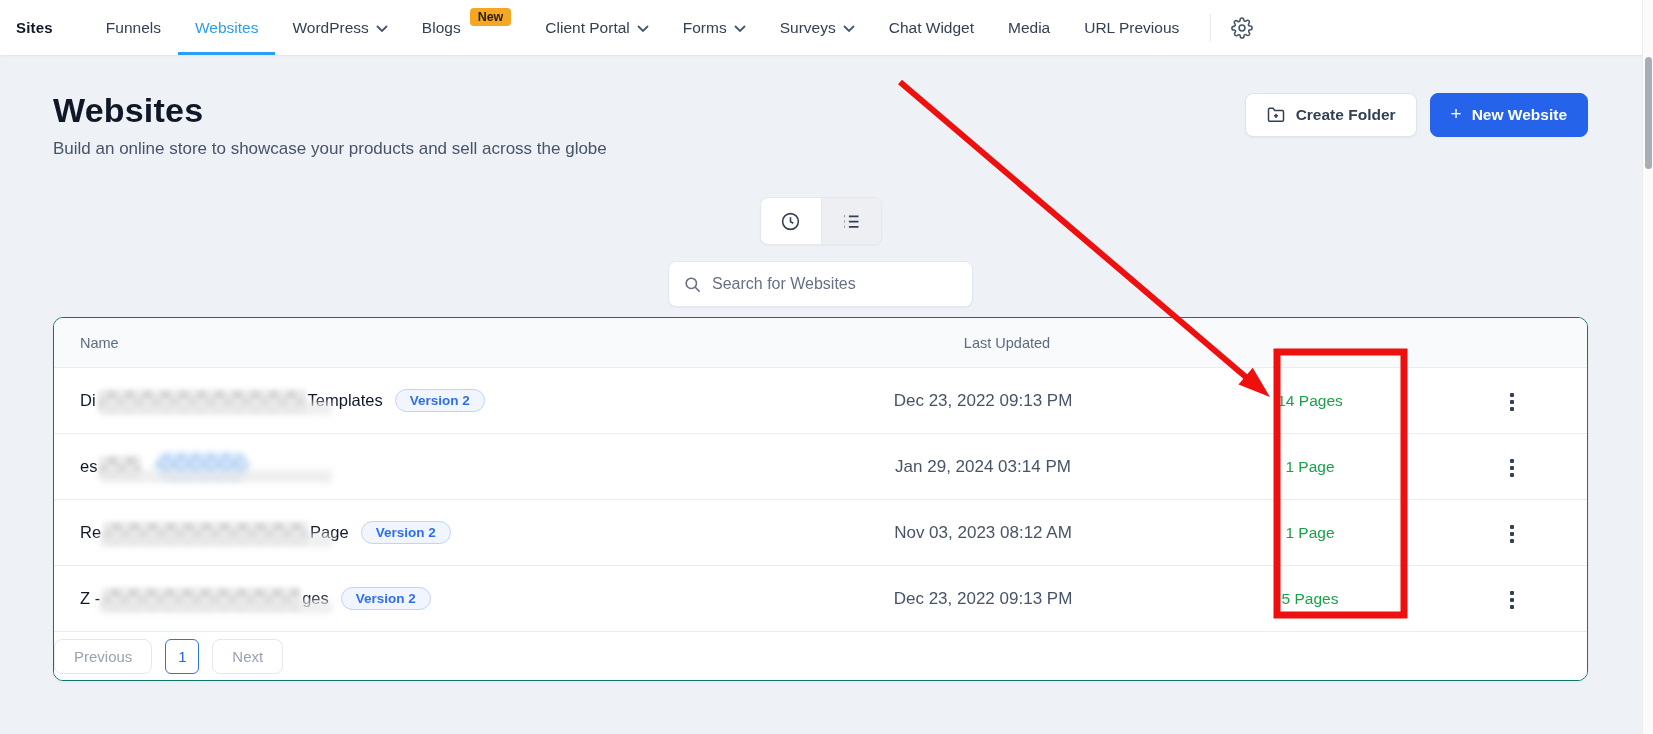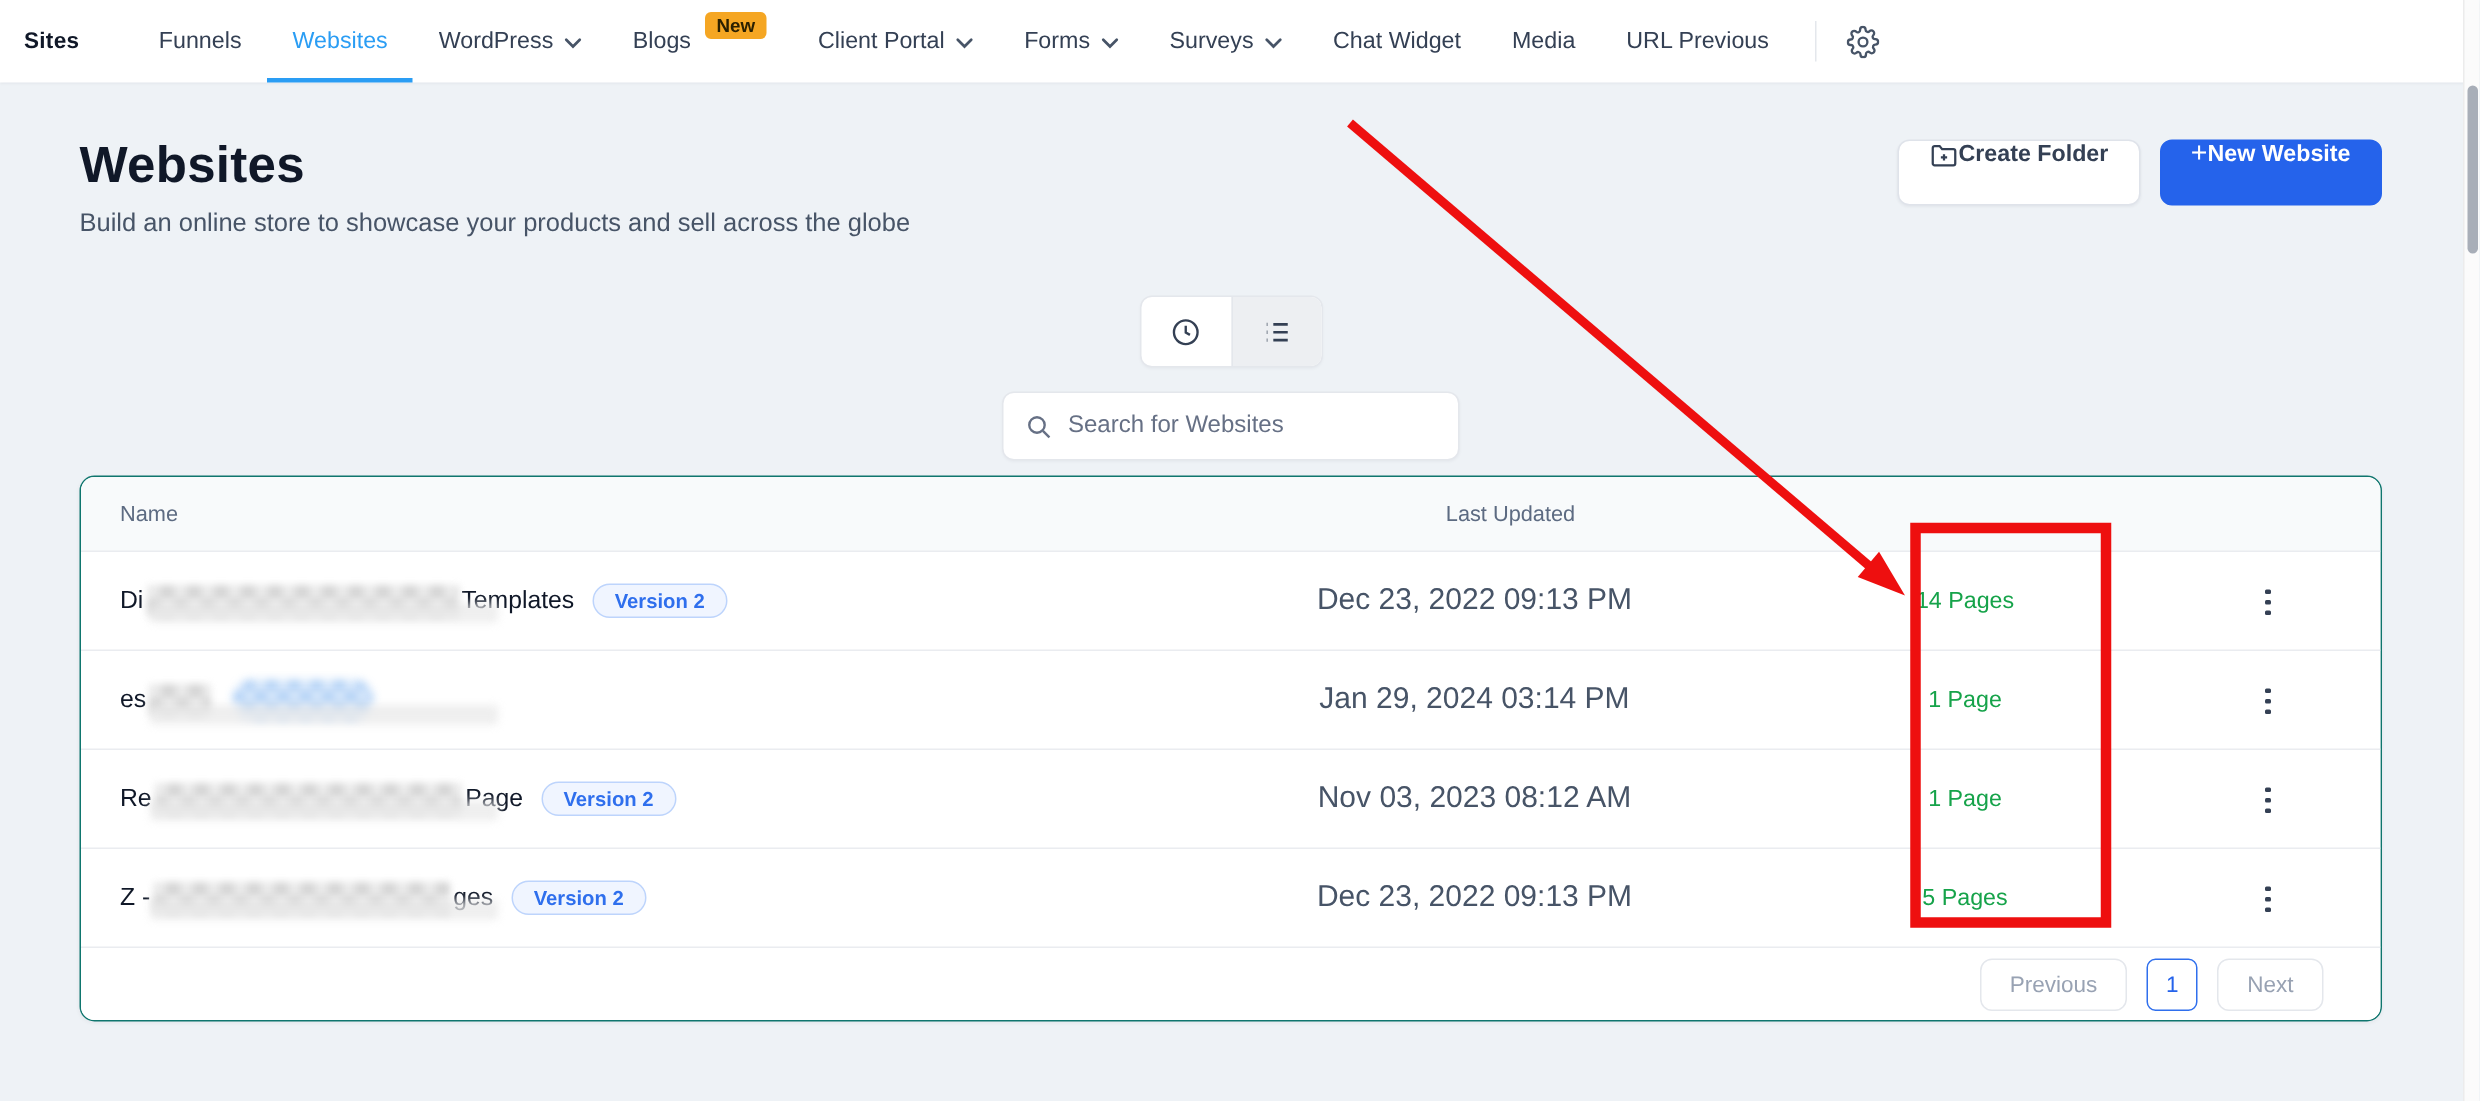--- a/index.html
+++ b/index.html
@@ -16,21 +16,21 @@
   .new-badge { background:#f5a623; color:#2b2000; font-size:12.5px; font-weight:700; padding:2px 8px; border-radius:4px; transform:translateY(-11px); margin-left:2px; }
   .nav-sep { width:1px; background:#e4e7ec; margin:14px 10px 14px 14px; }
   .gear-btn { display:flex; align-items:center; padding:0 10px; cursor:pointer; color:#475467; }
 
   
   .page { padding:0 65px 0 53px; }
   .hero { display:flex; justify-content:space-between; align-items:flex-start; margin-top:36px; }
   .page-title { font-size:34px; font-weight:600; color:#101828; letter-spacing:.2px; }
   .page-subtitle { font-size:17px; color:#475467; margin-top:9px; }
   .hero-actions { display:flex; gap:13px; margin-top:2px; }
-  .btn { display:flex; align-items:flex-start; gap:0; height:44px; padding:0 20px; border-radius:8px; font-size:15.5px; font-weight:600; cursor:pointer; border:1px solid transparent; }
+  .btn { display:flex; align-items:center; gap:10px; height:44px; padding:0 20px; border-radius:8px; font-size:15.5px; font-weight:600; cursor:pointer; border:1px solid transparent; }
   .btn-secondary { background:#fff; border-color:#dfe3ea; color:#344054; box-shadow:0 1px 2px rgba(16,24,40,.05); }
   .btn-primary { background:#2563eb; color:#fff; border-color:#2563eb; }
   .btn-primary .plus { font-size:19px; font-weight:500; margin-top:-2px; }
 
   .toolbar { display:flex; justify-content:space-between; align-items:center; gap:16px; margin-top:38px;flex-direction:column; }
   .view-toggle { display:flex; border:1px solid #e4e7ec; border-radius:8px; background:#fff; overflow:hidden; box-shadow:0 1px 2px rgba(16,24,40,.04); }
   .seg { width:60px; height:46px; display:flex; align-items:center; justify-content:center; cursor:pointer; color:#344054; }
   .seg + .seg { border-left:1px solid #e4e7ec; }
   .seg.selected { background:#edeff2; }
   .searchbox { display:flex; align-items:center; gap:10px; width:305px; height:46px; background:#fff; border:1px solid #e4e7ec; border-radius:8px; padding:0 14px; box-shadow:0 1px 2px rgba(16,24,40,.04); }
@@ -48,26 +48,26 @@
   .trow { height:66px; border-bottom:1px solid #eaecf0; background:#fff; cursor:pointer;gap:12px; }
   .td-name { padding-left:26px; display:flex; align-items:center; position:relative; font-size:16.5px; color:#101828; }
   .redact { display:inline-block; height:22px; border-radius:2px; margin:0 2px;
             background:repeating-conic-gradient(#cfcfcf 0% 25%, #e6e6e6 0% 50%) 0 0 / 18px 18px;
             filter:blur(2.5px); opacity:.85; }
   .redact-badge { display:inline-block; width:94px; height:27px; border-radius:14px; margin-left:12px;
             background:repeating-conic-gradient(#a7cbf5 0% 25%, #d8e8fb 0% 50%) 0 0 / 15px 15px;
             filter:blur(3px); opacity:.9; }
   .sub-redact { position:absolute; left:46px; bottom:-3px; width:232px; height:13px; background:#e9e9e9; filter:blur(3px); opacity:.75; border-radius:2px; pointer-events:none; }
   .version-badge { margin-left:12px; font-size:13.5px; font-weight:600; color:#2f6fed; background:#f0f5ff; border:1px solid #bdd4fc; border-radius:999px; padding:3px 14px; white-space:nowrap; }
-  .td-updated { font-size:20px; color:#475467; }
+  .td-updated { font-size:17px; color:#475467; }
   .td-pages { font-size:15.5px; font-weight:500; color:#16a34a; }
   .kebab { display:inline-flex; flex-direction:column; gap:3.5px; padding:8px; cursor:pointer; }
   .kebab i { width:3.5px; height:3.5px; background:#344054; border-radius:1px; }
 
-  .tfoot { height:48px; display:flex; align-items:center; justify-content:flex-end; gap:13px; padding-right:38px; background:#fff; }
+  .tfoot { height:48px; display:flex; align-items:center; gap:13px; padding-right:38px; background:#fff; }
   .pg-btn { height:35px; padding:0 19px; border-radius:8px; border:1px solid #e4e7ec; background:#fff; color:#98a2b3; font-size:15px; font-family:inherit; cursor:pointer; }
   .pg-num { height:35px; width:34px; padding:0; border-radius:6px; border:1px solid #2f6fed; background:#fff; color:#2563eb; font-size:15px; cursor:pointer; }
 
   
   .overlay { position:absolute; inset:0; width:1653px; height:734px; pointer-events:none; z-index:50; }
   .scrollbar { position:absolute; top:0; right:0; width:11px; height:734px; background:#fbfbfb; border-left:1px solid #ececec; z-index:60; }
   .scroll-thumb { position:absolute; top:57px; left:2px; width:7px; height:112px; background:#a8aeb8; border-radius:4px; }
 
   svg.icon { display:block; }
 </style>

